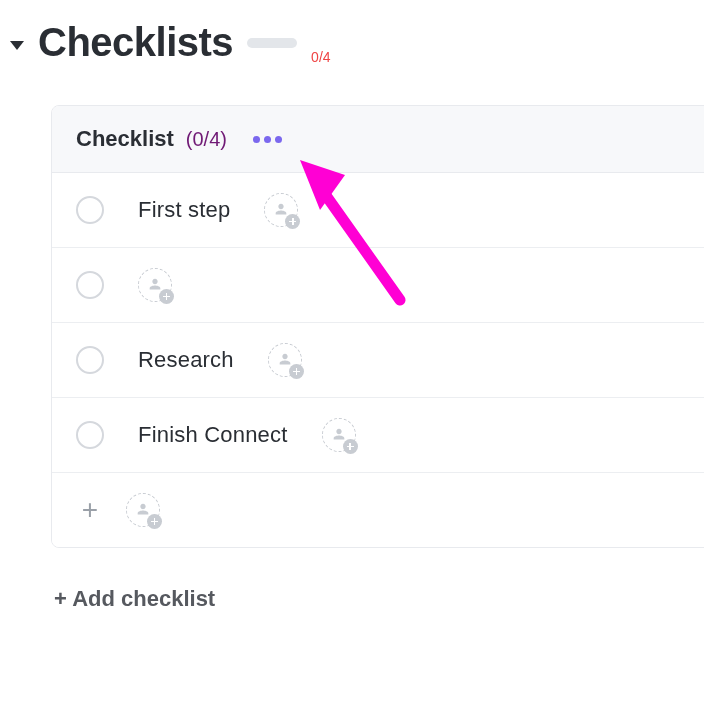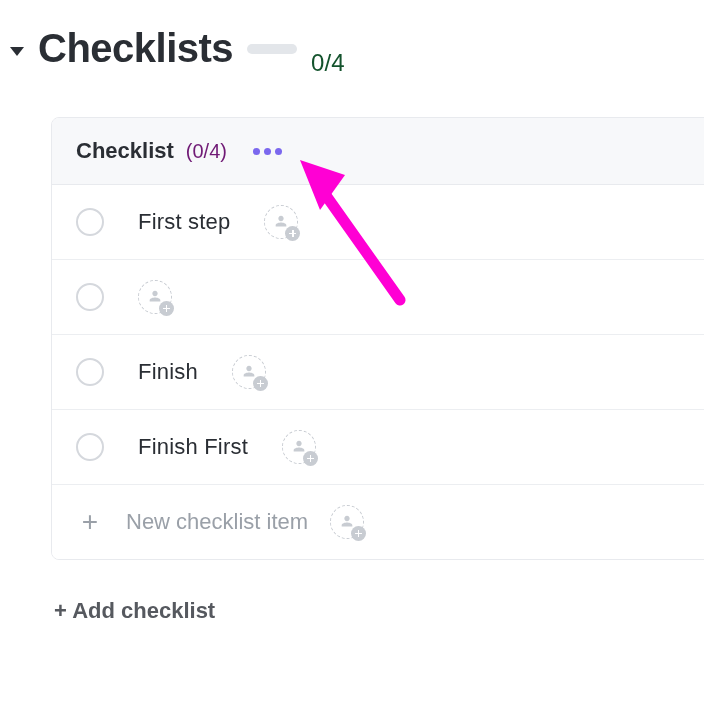--- a/index.html
+++ b/index.html
@@ -37,22 +37,22 @@
     letter-spacing: -0.5px;
     color: #2a2e34;
   }
   .progress-bar {
     width: 50px;
     height: 10px;
     border-radius: 6px;
     background: #e3e6ea;
   }
   .progress-count {
-    font-size: 24px;
-    color: #14532d;
+    font-size: 14px;
+    color: #ef4444;
     margin-top: 29px;
   }
   .checklist-card {
     margin-left: 45px;
     border: 1px solid #e8eaee;
     border-radius: 8px;
     overflow: hidden;
     width: 684px; 
   }
   .checklist-header {
@@ -221,43 +221,42 @@
       <span class="assign-icon">
         <svg class="person" viewBox="0 0 24 24">
             <path d="M12 12c2.2 0 4-1.8 4-4s-1.8-4-4-4-4 1.8-4 4 1.8 4 4 4zm0 2c-2.7 0-8 1.3-8 4v2h16v-2c0-2.7-5.3-4-8-4z"></path>
           </svg>
         <span class="plus-badge"></span>
       </span>
     </div>
 
     <div class="checklist-item">
       <span class="check-circle"></span>
-      <span class="item-label">Finish</span>
-      <span class="assign-icon">
-        <svg class="person" viewBox="0 0 24 24">
-            <path d="M12 12c2.2 0 4-1.8 4-4s-1.8-4-4-4-4 1.8-4 4 1.8 4 4 4zm0 2c-2.7 0-8 1.3-8 4v2h16v-2c0-2.7-5.3-4-8-4z"></path>
-          </svg>
-        <span class="plus-badge"></span>
-      </span>
-    </div>
-
-    <div class="checklist-item">
-      <span class="check-circle"></span>
-      <span class="item-label">Finish First</span>
+      <span class="item-label">Research</span>
+      <span class="assign-icon">
+        <svg class="person" viewBox="0 0 24 24">
+            <path d="M12 12c2.2 0 4-1.8 4-4s-1.8-4-4-4-4 1.8-4 4 1.8 4 4 4zm0 2c-2.7 0-8 1.3-8 4v2h16v-2c0-2.7-5.3-4-8-4z"></path>
+          </svg>
+        <span class="plus-badge"></span>
+      </span>
+    </div>
+
+    <div class="checklist-item">
+      <span class="check-circle"></span>
+      <span class="item-label">Finish Connect</span>
       <span class="assign-icon">
         <svg class="person" viewBox="0 0 24 24">
             <path d="M12 12c2.2 0 4-1.8 4-4s-1.8-4-4-4-4 1.8-4 4 1.8 4 4 4zm0 2c-2.7 0-8 1.3-8 4v2h16v-2c0-2.7-5.3-4-8-4z"></path>
           </svg>
         <span class="plus-badge"></span>
       </span>
     </div>
 
     <div class="new-item-row">
       <span class="plus-icon">+</span>
-      <span class="new-item-placeholder">New checklist item</span>
       <span class="assign-icon">
         <svg class="person" viewBox="0 0 24 24">
             <path d="M12 12c2.2 0 4-1.8 4-4s-1.8-4-4-4-4 1.8-4 4 1.8 4 4 4zm0 2c-2.7 0-8 1.3-8 4v2h16v-2c0-2.7-5.3-4-8-4z"></path>
           </svg>
         <span class="plus-badge"></span>
       </span>
     </div>
   </div>
 
   <div class="add-checklist">+ Add checklist</div>

